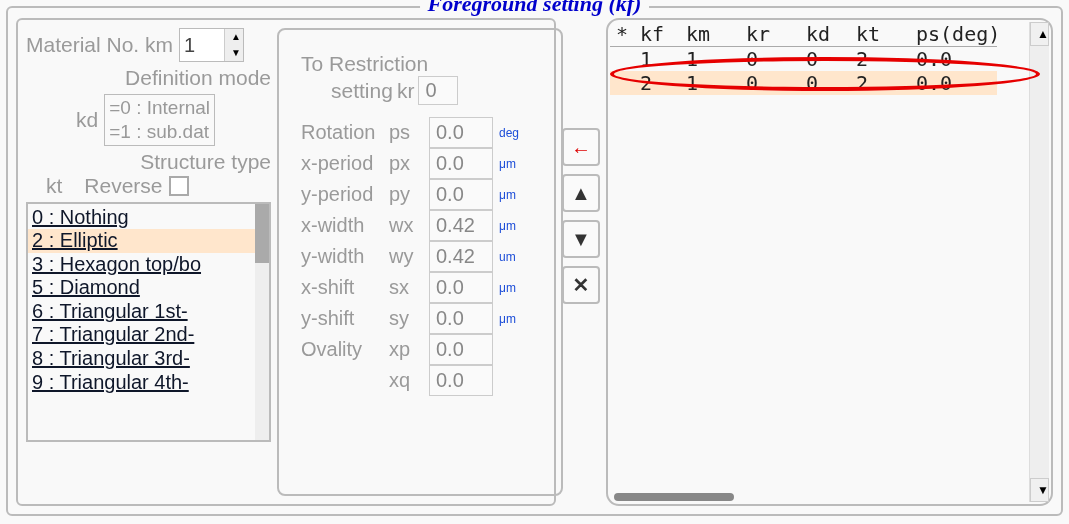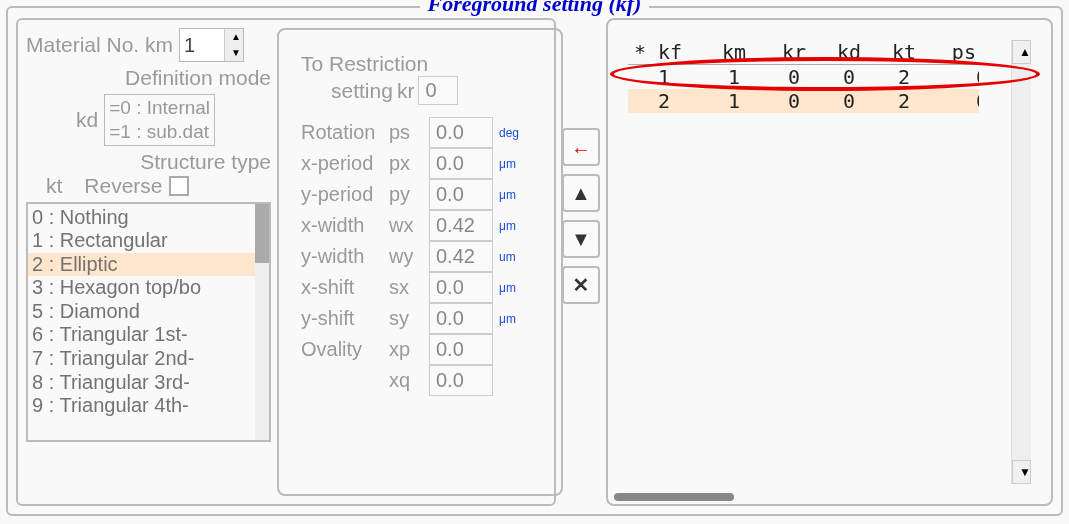--- a/index.html
+++ b/index.html
@@ -112,24 +112,25 @@
       height: 240px;
     }
     .listbox .items {
       flex: 1;
       overflow: hidden;
       padding: 2px 0;
     }
     .listbox .item {
       padding: 0 4px;
       font-size: 20px;
-      color: #737373;
+      color: #0f172a;
       white-space: nowrap;
       cursor: pointer;
       line-height: 1.18;
+      text-decoration: underline;
     }
     .listbox .item.selected {
       background: #ffe6cc;
     }
     .listbox .scrollbar {
       width: 14px;
       background: linear-gradient(#aaa 25%, transparent 25%);
       background-color: #eee;
     }
     
@@ -198,41 +199,41 @@
       font-weight: bold;
       cursor: pointer;
       color: #333;
       display:flex;align-items:center;justify-content:center;
       padding:0;
     }
     
     .right {
       flex: 1;
       border: 2px solid #bbb;
-      border-radius: 8px;
-      padding: 20px;
+      border-radius: 13px;
+      padding: 2px;
       display: flex;
       position: relative;
       min-width: 0;
       gap: 32px;
     }
     .right .tbl {
       flex: 1;
       font-family: monospace;
       font-size: 20px;
       color: #222;
       overflow: hidden;
     }
     .right .thead, .right .trow {
       display: grid;
       grid-template-columns: 70px 60px 60px 50px 60px 120px;
       padding: 0 6px;
     }
     .right .thead { border-bottom: 1px solid #aaa; }
-    .right .thead span, .right .trow span { text-align: center; white-space: pre; }
+    .right .thead span, .right .trow span { text-align: left; white-space: pre; }
     .right .thead span:first-child, .right .trow span:first-child { text-align: left; }
     .right .trow.highlight {
       background: #ffe6cc;
       position: relative;
     }
     .highlight-ring {
       position: absolute;
       border: 4px solid #e60000;
       border-radius: 50%;
       pointer-events: none;
@@ -299,21 +300,20 @@
         <div class="row" style="padding-left:20px;">
           <span class="lbl">kt</span>
           <span class="lbl" style="margin-left:16px;">Reverse</span>
           <span class="checkbox"></span>
         </div>
       </div>
 
       <div class="listbox">
         <div class="items" id="kt-items">
             <div class="item">0 : Nothing</div>
-            <div class="item">1 : Rectangular</div>
             <div class="item selected">2 : Elliptic</div>
             <div class="item">3 : Hexagon top/bo</div>
             <div class="item">5 : Diamond</div>
             <div class="item">6 : Triangular 1st-</div>
             <div class="item">7 : Triangular 2nd-</div>
             <div class="item">8 : Triangular 3rd-</div>
             <div class="item">9 : Triangular 4th-</div>
           </div>
         <div class="scrollbar"></div>
       </div>

